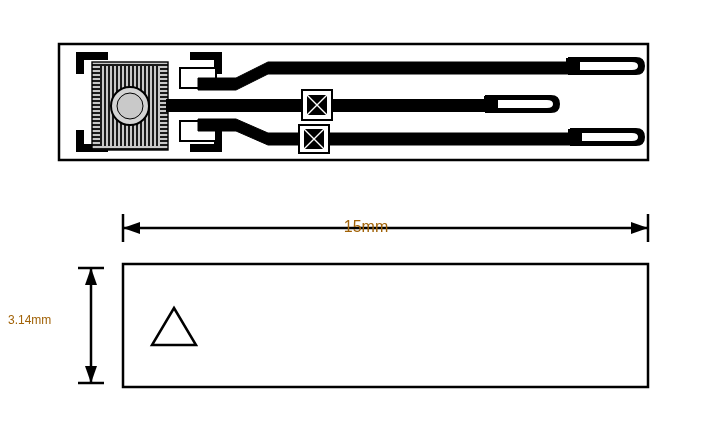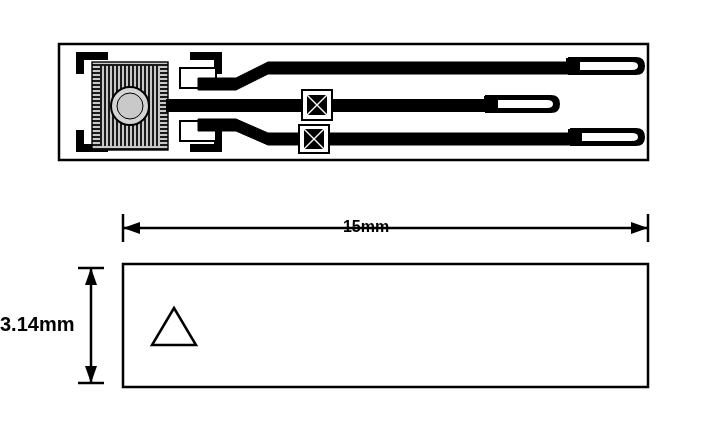--- a/index.html
+++ b/index.html
@@ -15,34 +15,34 @@
     overflow: hidden;
   }
   .diagram {
     position: absolute;
     left: 0; top: 0;
     width: 709px;
     height: 424px;
   }
   .dim-label {
     position: absolute;
-    font-weight: bold;
-    color: #000000;
+    font-weight: normal;
+    color: #a16207;
     white-space: nowrap;
   }
   #width-label {
     left: 366px;
     top: 218px;
     font-size: 16px;
     transform: translateX(-50%);
   }
   #height-label {
-    left: 0;
+    left: 8px;
     top: 313px;
-    font-size: 20px;
+    font-size: 12px;
   }
 </style>
 </head>
 <body>
 
 <svg class="diagram" viewBox="0 0 709 424" xmlns="http://www.w3.org/2000/svg">
 
   <g>
 
     <rect x="59" y="44" width="589" height="116" fill="#ffffff" stroke="#000000" stroke-width="2.5"></rect>

